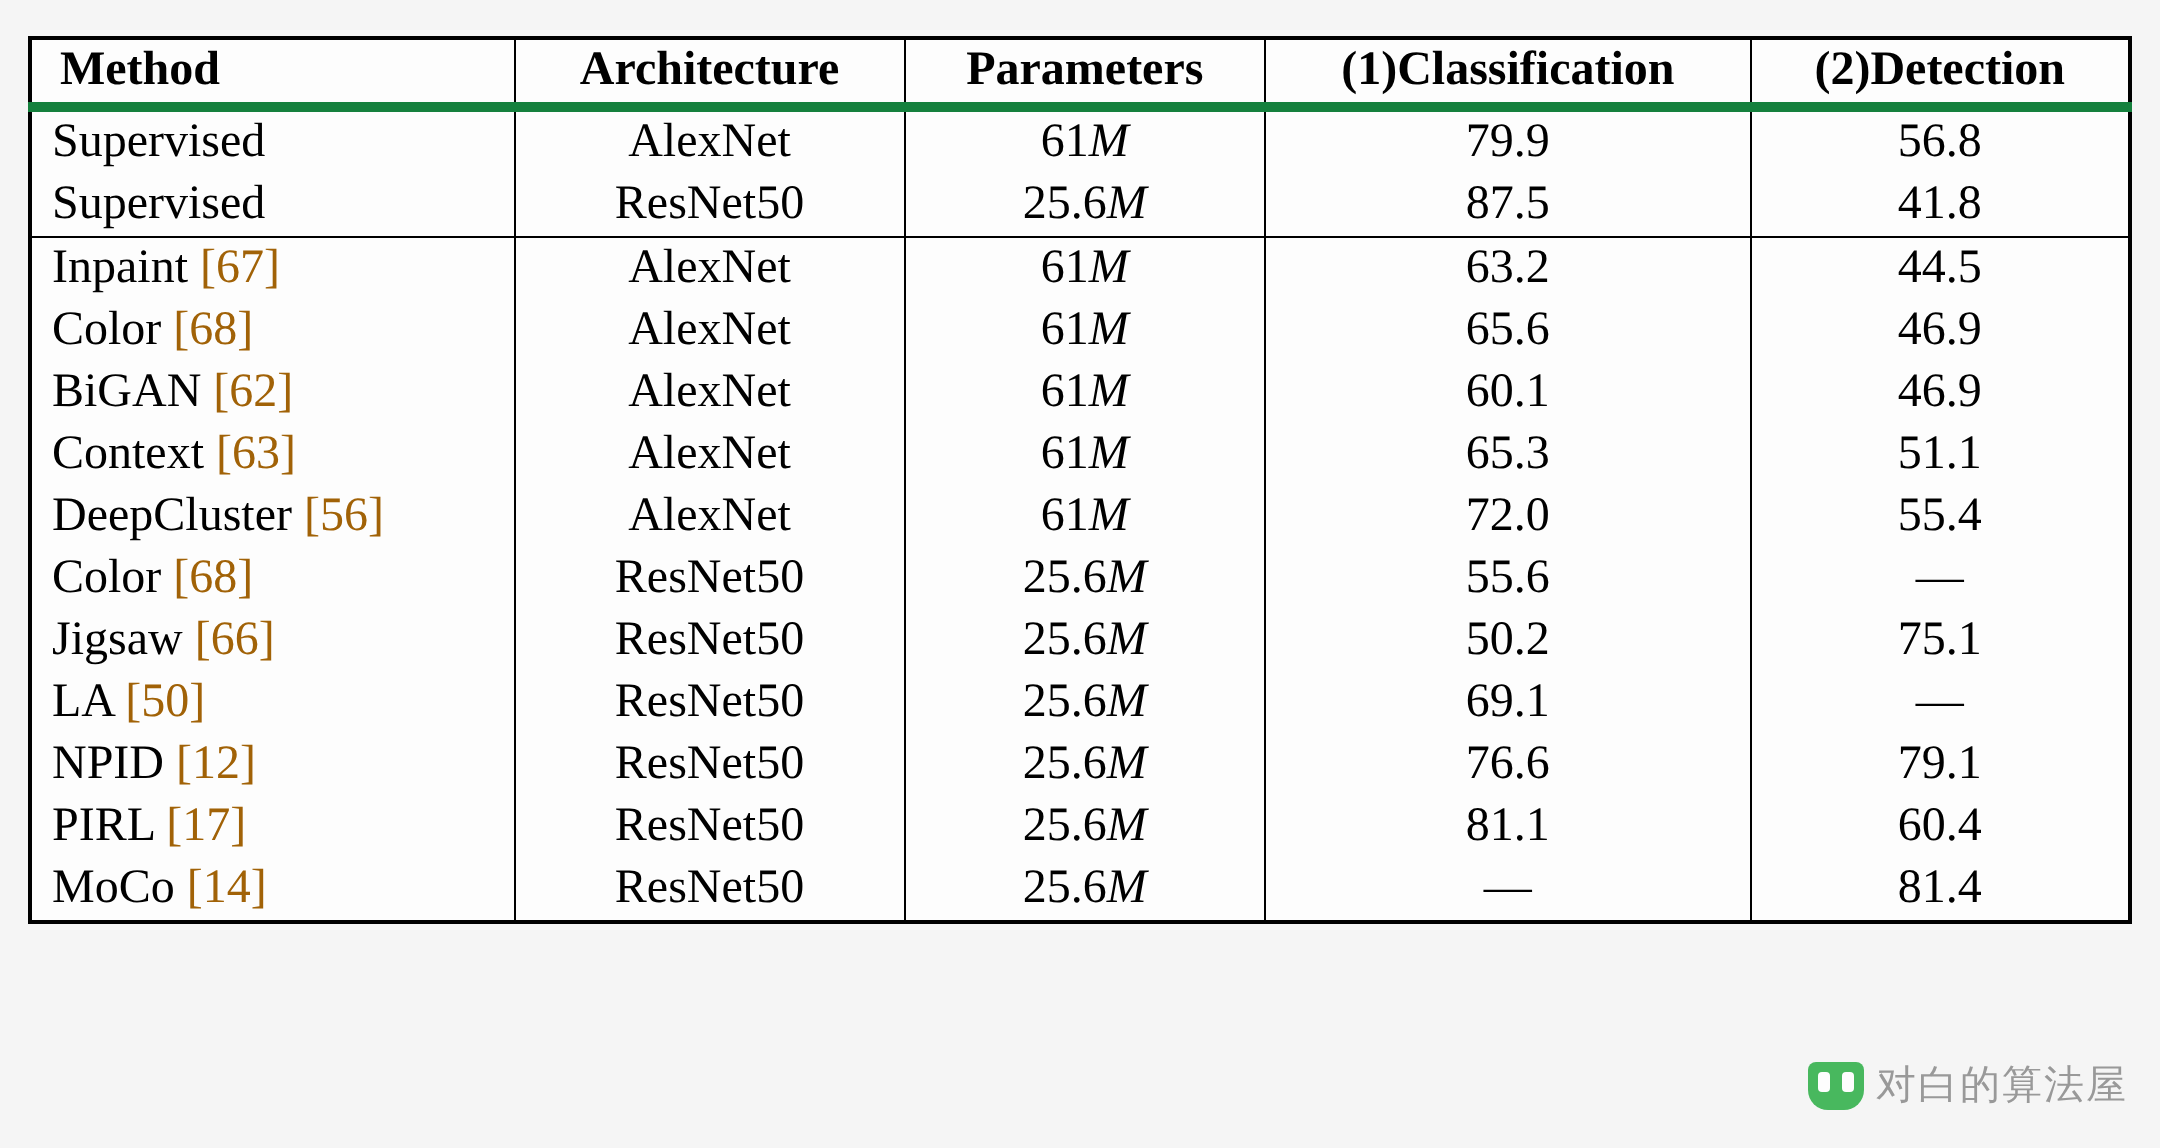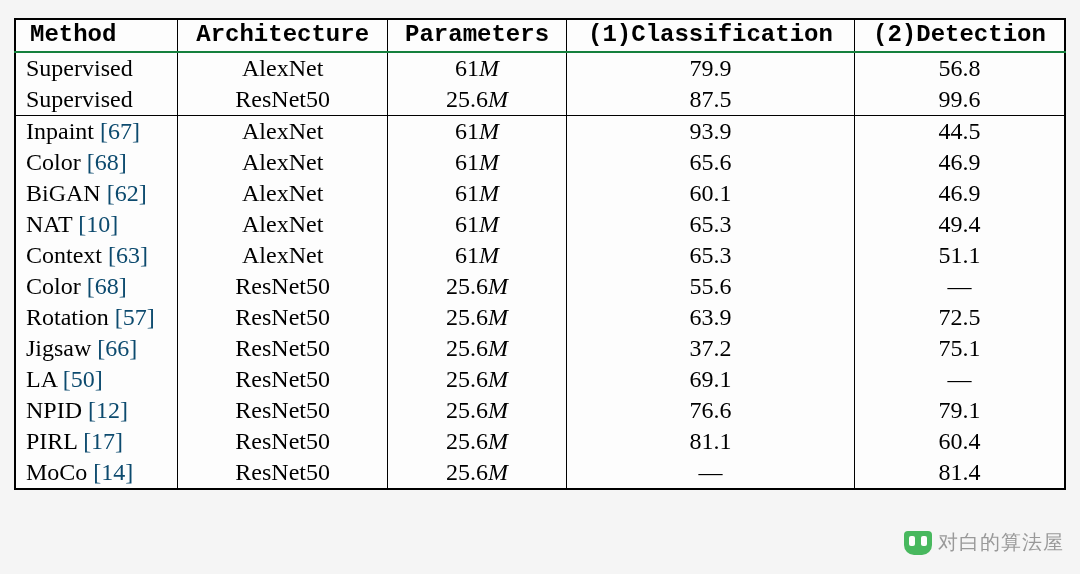--- a/index.html
+++ b/index.html
@@ -19,39 +19,38 @@
     }
     th, td {
       font-size: 24px;
       padding: 0px 10px 1px 10px;
       line-height: 1.25;
       vertical-align: middle;
     }
     th {
       font-weight: bold;
       text-align: center;
-      border-bottom: 2px solid #15803d;
-      font-family: Liberation Mono, monospace;
+      border-bottom: 5px solid #15803d;
     }
     th.method-head {
       text-align: left;
       padding-left: 14px;
     }
     th + th, td + td {
       border-left: 1px solid #000;
     }
     td.method {
       text-align: left;
       white-space: nowrap;
     }
     td.center {
       text-align: center;
     }
     .cite {
-      color: #0c4a6e;
+      color: #a16207;
     }
     .ital {
       font-style: italic;
     }
     tr.group-end td {
       border-bottom: 1px solid #000;
     }
     .watermark {
       position: absolute;
       right: 16px;
@@ -110,76 +109,69 @@
         <td class="center">AlexNet</td>
         <td class="center"><span>61</span><span class="ital">M</span></td>
         <td class="center">79.9</td>
         <td class="center">56.8</td>
       </tr>
       <tr class="group-end">
         <td class="method"><span>Supervised</span></td>
         <td class="center">ResNet50</td>
         <td class="center"><span>25.6</span><span class="ital">M</span></td>
         <td class="center">87.5</td>
-        <td class="center">99.6</td>
+        <td class="center">41.8</td>
       </tr>
       <tr>
         <td class="method"><span>Inpaint </span><span class="cite">[67]</span></td>
         <td class="center">AlexNet</td>
         <td class="center"><span>61</span><span class="ital">M</span></td>
-        <td class="center">93.9</td>
+        <td class="center">63.2</td>
         <td class="center">44.5</td>
       </tr>
       <tr>
         <td class="method"><span>Color </span><span class="cite">[68]</span></td>
         <td class="center">AlexNet</td>
         <td class="center"><span>61</span><span class="ital">M</span></td>
         <td class="center">65.6</td>
         <td class="center">46.9</td>
       </tr>
       <tr>
         <td class="method"><span>BiGAN </span><span class="cite">[62]</span></td>
         <td class="center">AlexNet</td>
         <td class="center"><span>61</span><span class="ital">M</span></td>
         <td class="center">60.1</td>
         <td class="center">46.9</td>
       </tr>
       <tr>
-        <td class="method"><span>NAT </span><span class="cite">[10]</span></td>
-        <td class="center">AlexNet</td>
-        <td class="center"><span>61</span><span class="ital">M</span></td>
-        <td class="center">65.3</td>
-        <td class="center">49.4</td>
-      </tr>
-      <tr>
         <td class="method"><span>Context </span><span class="cite">[63]</span></td>
         <td class="center">AlexNet</td>
         <td class="center"><span>61</span><span class="ital">M</span></td>
         <td class="center">65.3</td>
         <td class="center">51.1</td>
       </tr>
       <tr>
+        <td class="method"><span>DeepCluster </span><span class="cite">[56]</span></td>
+        <td class="center">AlexNet</td>
+        <td class="center"><span>61</span><span class="ital">M</span></td>
+        <td class="center">72.0</td>
+        <td class="center">55.4</td>
+      </tr>
+      <tr>
         <td class="method"><span>Color </span><span class="cite">[68]</span></td>
         <td class="center">ResNet50</td>
         <td class="center"><span>25.6</span><span class="ital">M</span></td>
         <td class="center">55.6</td>
         <td class="center">—</td>
       </tr>
       <tr>
-        <td class="method"><span>Rotation </span><span class="cite">[57]</span></td>
-        <td class="center">ResNet50</td>
-        <td class="center"><span>25.6</span><span class="ital">M</span></td>
-        <td class="center">63.9</td>
-        <td class="center">72.5</td>
-      </tr>
-      <tr>
         <td class="method"><span>Jigsaw </span><span class="cite">[66]</span></td>
         <td class="center">ResNet50</td>
         <td class="center"><span>25.6</span><span class="ital">M</span></td>
-        <td class="center">37.2</td>
+        <td class="center">50.2</td>
         <td class="center">75.1</td>
       </tr>
       <tr>
         <td class="method"><span>LA </span><span class="cite">[50]</span></td>
         <td class="center">ResNet50</td>
         <td class="center"><span>25.6</span><span class="ital">M</span></td>
         <td class="center">69.1</td>
         <td class="center">—</td>
       </tr>
       <tr>

